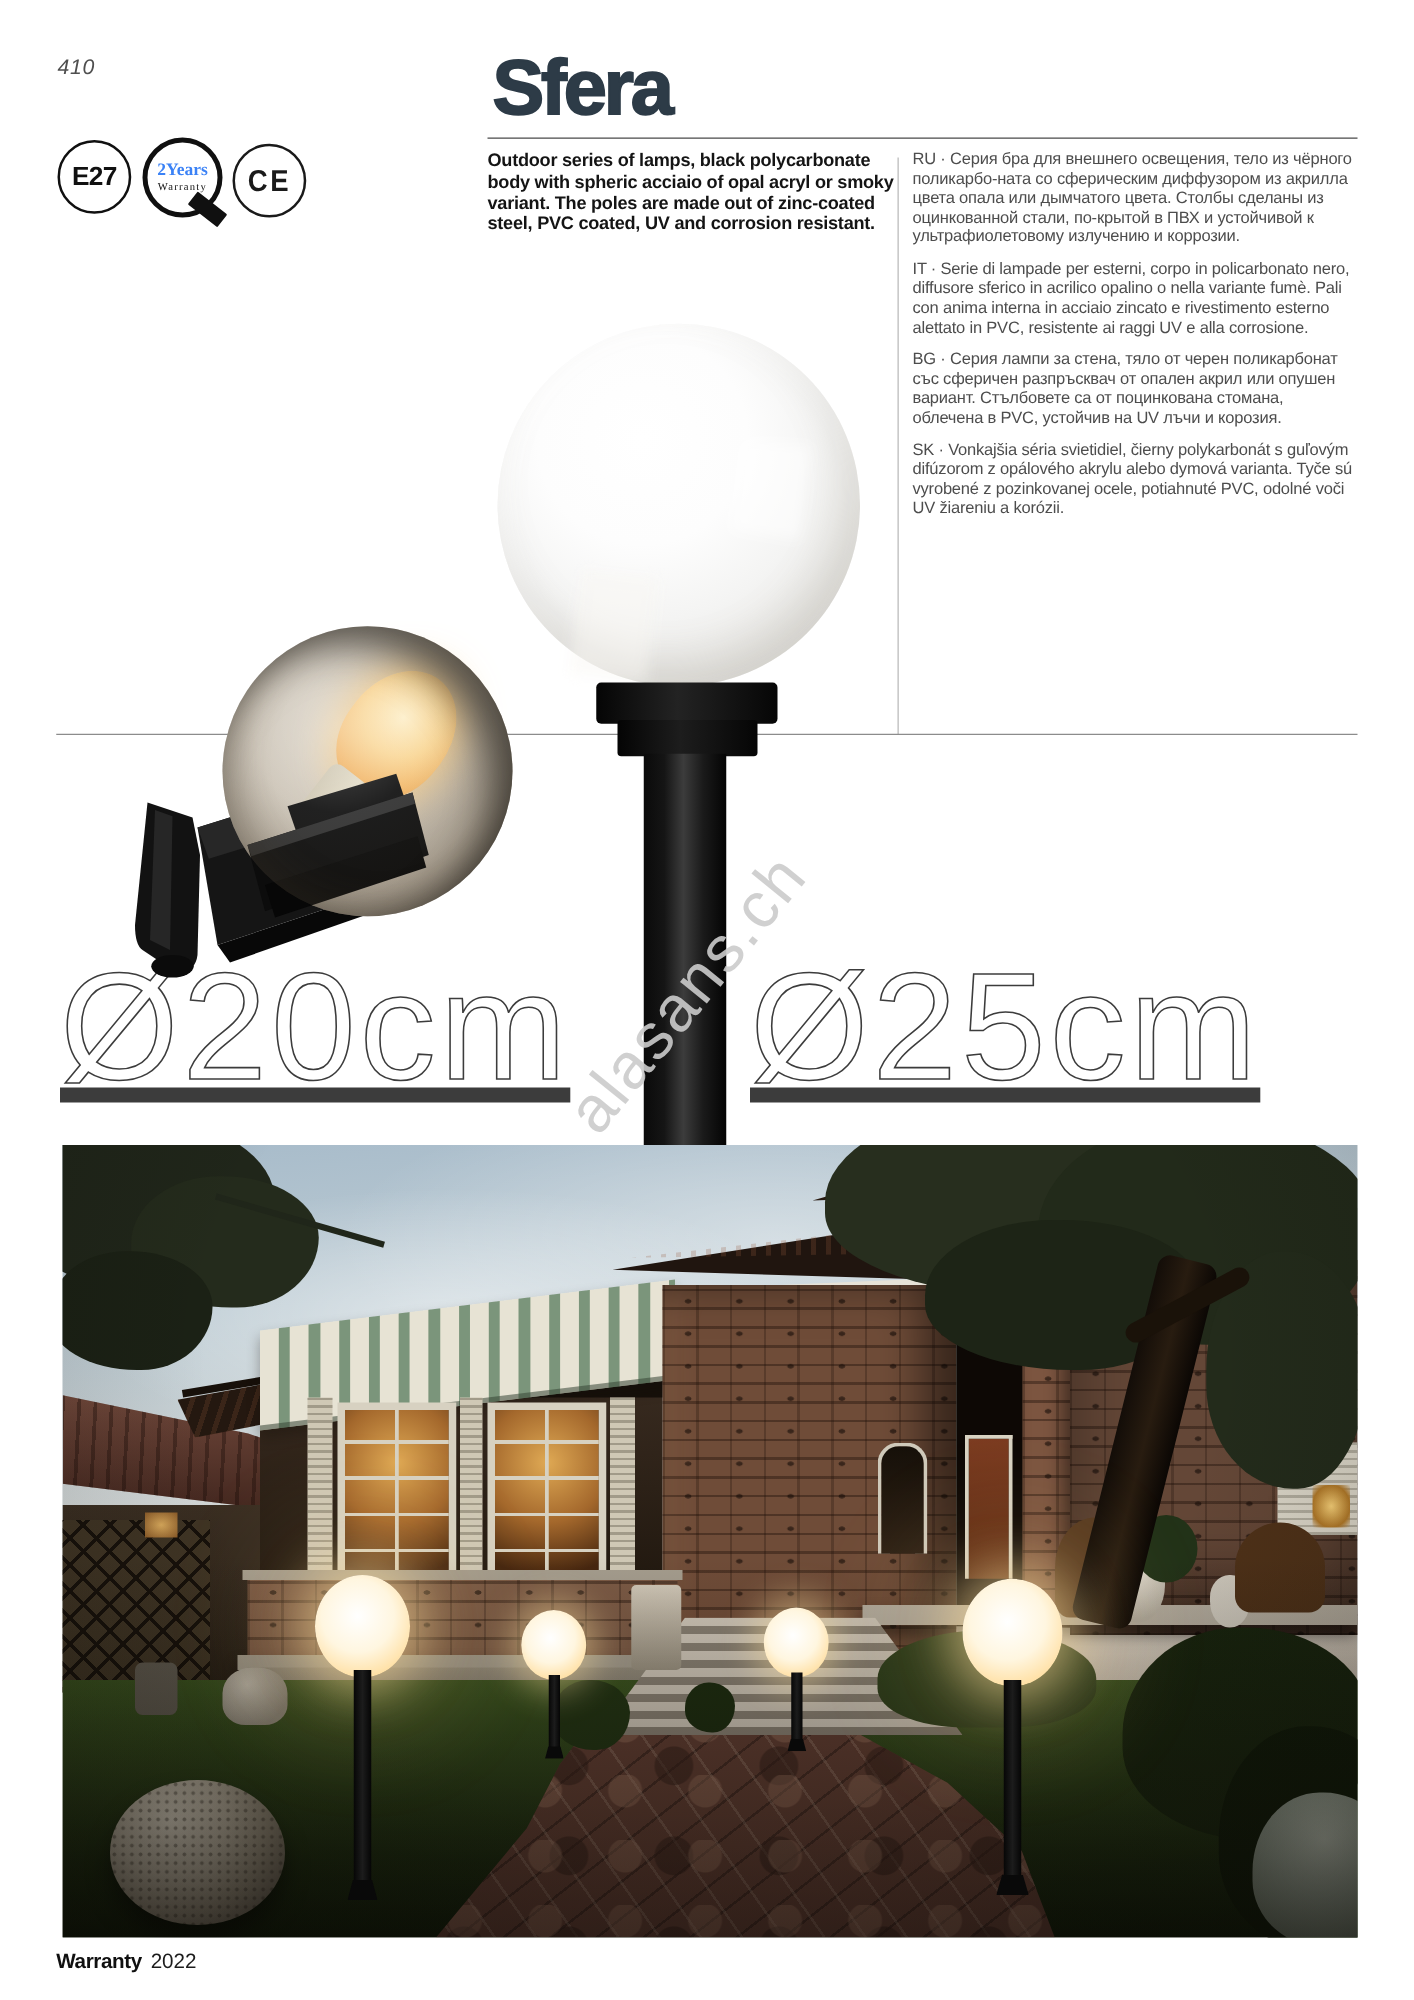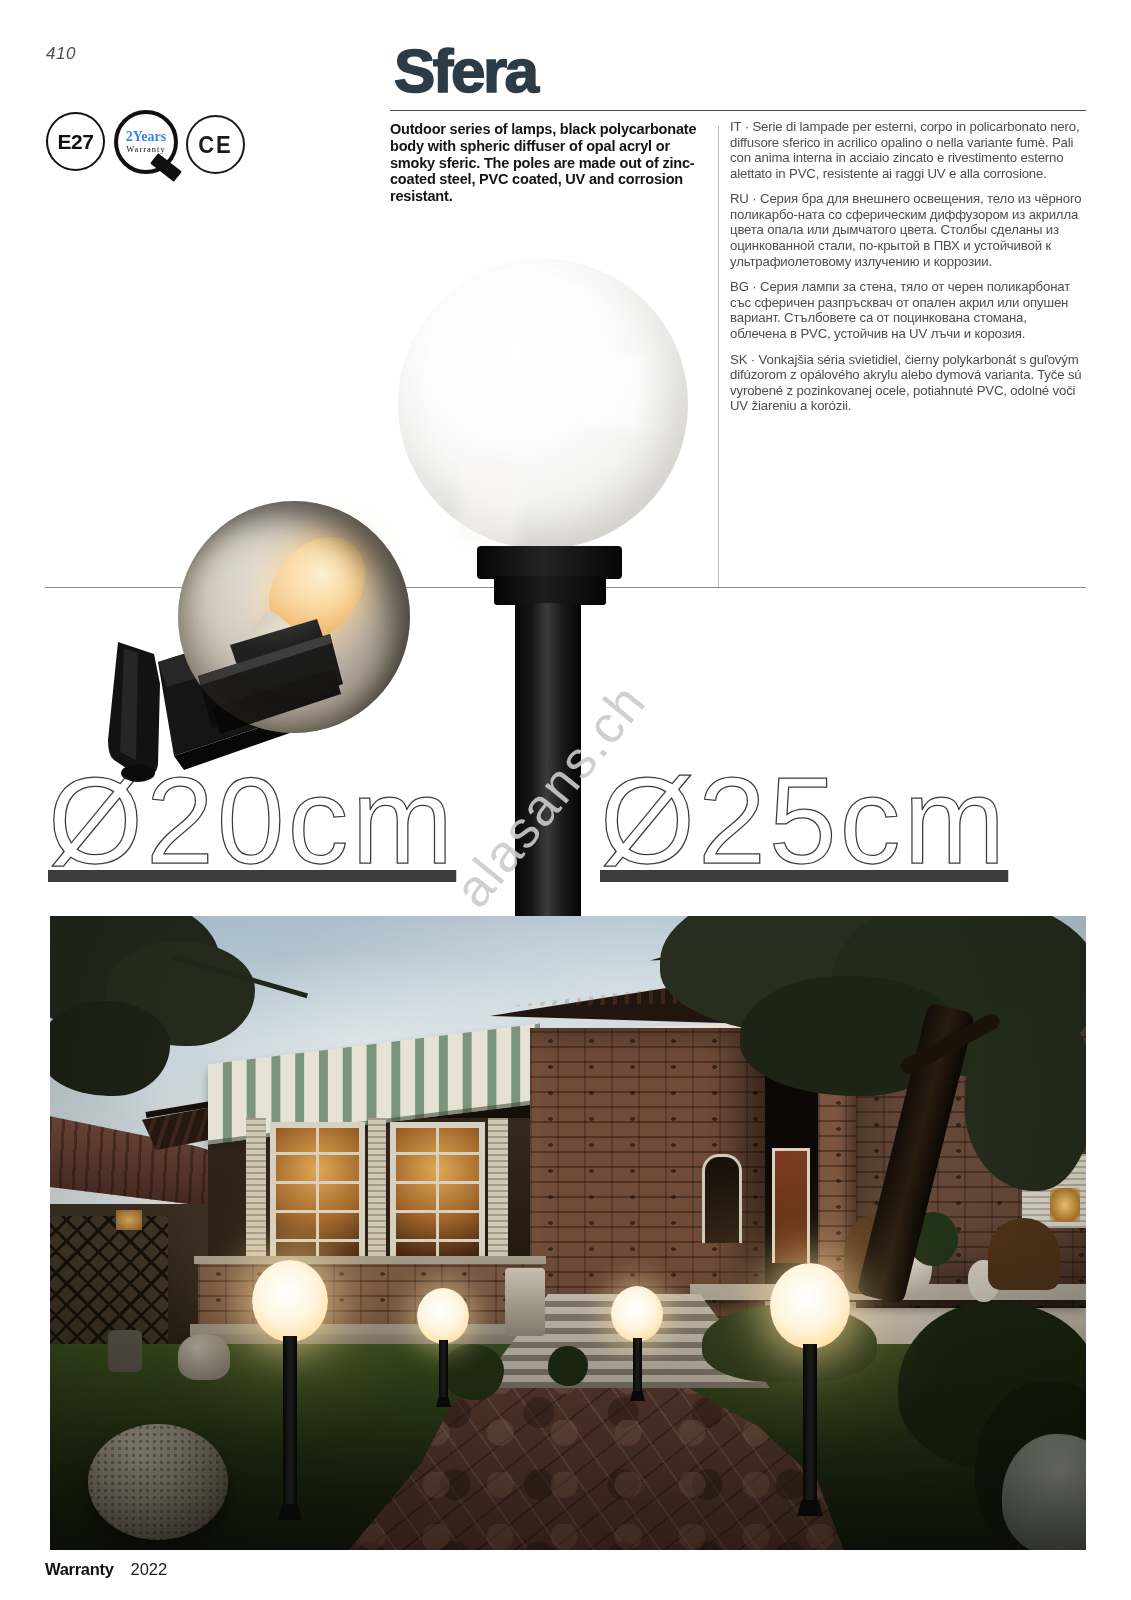--- a/index.html
+++ b/index.html
@@ -220,21 +220,21 @@
   .lp-4{left:753px;top:428px;width:14px;height:160px;}
   .lamp-base{background:#090909;clip-path:polygon(18% 0,82% 0,100% 100%,0 100%);}
   .lb-1{left:228px;top:588px;width:24px;height:16px;}
   .lb-2{left:386px;top:481px;width:15px;height:10px;}
   .lb-3{left:580px;top:475px;width:15px;height:10px;}
   .lb-4{left:747px;top:584px;width:26px;height:16px;}
 
   
   .footer{left:45px;top:1560px;font-size:16.5px;color:#101010;}
   .footer .brand{font-weight:700;letter-spacing:-.3px;}
-  .footer .year{font-weight:400;margin-left:17px;color:#1c1c1c;}
+  .footer .year{font-weight:400;margin-left:7px;color:#1c1c1c;}
 </style>
 </head>
 <body>
 
 <div class="page">
 
   <div class="abs page-number">410</div>
 
   <div class="abs badge badge-e27">
     <span>E27</span>
@@ -244,26 +244,26 @@
     <span class="warranty-l2">Warranty</span>
     <span class="q-tail"></span>
   </div>
   <div class="abs badge badge-ce">
     <span>CE</span>
   </div>
 
   <div class="abs title">Sfera</div>
   <div class="abs title-rule"></div>
 
-  <div class="abs desc-en">Outdoor series of lamps, black polycarbonate body with spheric diffuser of opal acryl or smoky sferic. The poles are made out of zinc-coated steel, PVC coated, UV and corrosion resistant.</div>
+  <div class="abs desc-en">Outdoor series of lamps, black polycarbonate body with spheric acciaio of opal acryl or smoky variant. The poles are made out of zinc-coated steel, PVC coated, UV and corrosion resistant.</div>
 
   <div class="abs v-divider"></div>
   <div class="abs translations">
+    <p>RU · Серия бра для внешнего освещения, тело из чёрного поликарбо-ната со сферическим диффузором из акрилла цвета опала или дымчатого цвета. Столбы сделаны из оцинкованной стали, по-крытой в ПВХ и устойчивой к ультрафиолетовому излучению и коррозии.</p>
     <p>IT · Serie di lampade per esterni, corpo in policarbonato nero, diffusore sferico in acrilico opalino o nella variante fumè. Pali con anima interna in acciaio zincato e rivestimento esterno alettato in PVC, resistente ai raggi UV e alla corrosione.</p>
-    <p>RU · Серия бра для внешнего освещения, тело из чёрного поликарбо-ната со сферическим диффузором из акрилла цвета опала или дымчатого цвета. Столбы сделаны из оцинкованной стали, по-крытой в ПВХ и устойчивой к ультрафиолетовому излучению и коррозии.</p>
     <p>BG · Серия лампи за стена, тяло от черен поликарбонат със сферичен разпръсквач от опален акрил или опушен вариант. Стълбовете са от поцинкована стомана, облечена в PVC, устойчив на UV лъчи и корозия.</p>
     <p>SK · Vonkajšia séria svietidiel, čierny polykarbonát s guľovým difúzorom z opálového akrylu alebo dymová varianta. Tyče sú vyrobené z pozinkovanej ocele, potiahnuté PVC, odolné voči UV žiareniu a korózii.</p>
   </div>
 
   <div class="abs h-rule"></div>
 
   <div class="abs product globe-big">
     <div class="refl r1"></div>
     <div class="refl r2"></div>
   </div>

